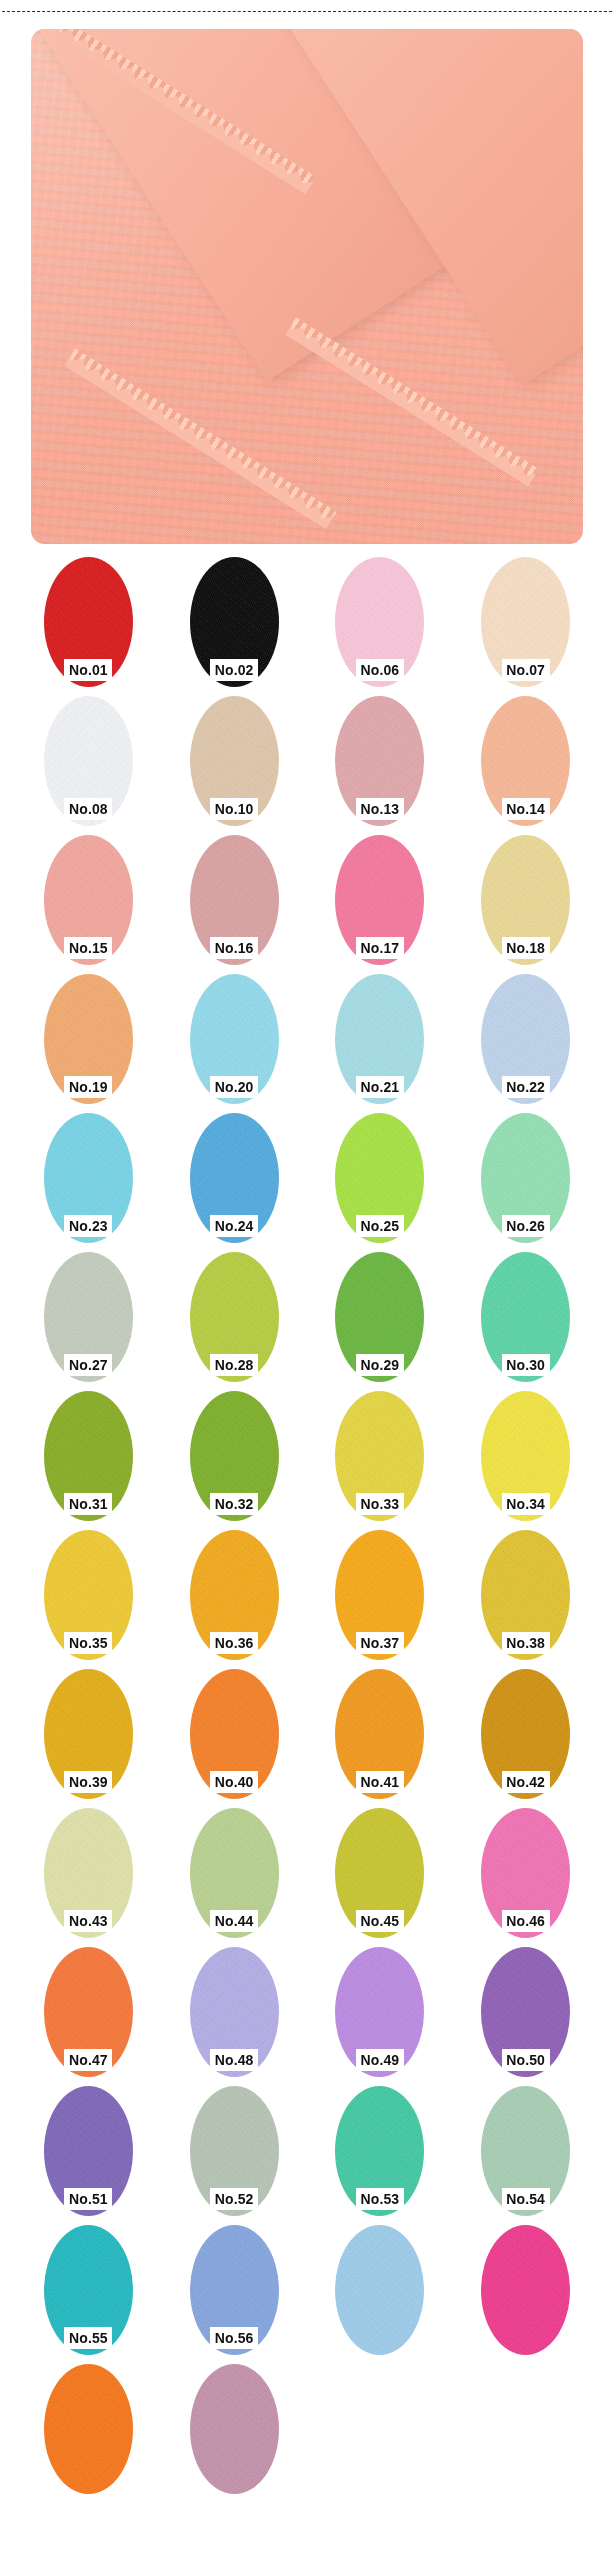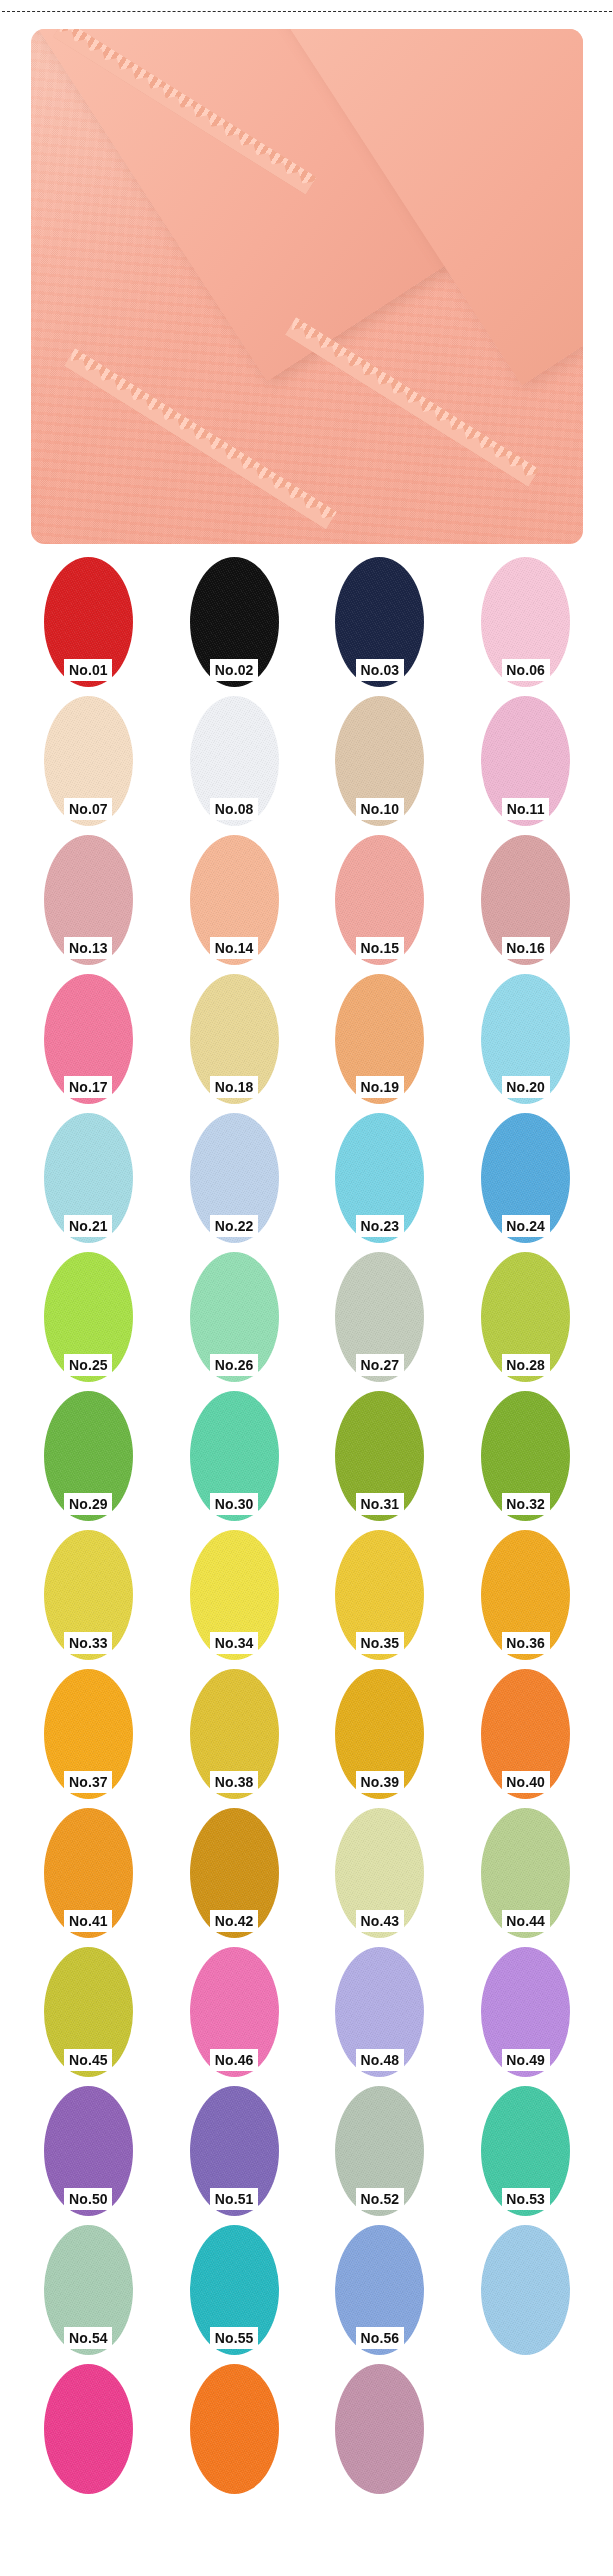--- a/index.html
+++ b/index.html
@@ -165,50 +165,40 @@
         <div class="swatch" style="background-color: rgb(216, 31, 34);">
           <div class="label">No.01</div>
         </div>
       </div>
       <div class="cell">
         <div class="swatch" style="background-color: rgb(16, 16, 16);">
           <div class="label">No.02</div>
         </div>
       </div>
       <div class="cell">
-        <div class="swatch" style="background-color: rgb(27, 37, 69);">
-          <div class="label">No.03</div>
-        </div>
-      </div>
-      <div class="cell">
         <div class="swatch" style="background-color: rgb(246, 198, 216);">
           <div class="label">No.06</div>
         </div>
       </div>
       <div class="cell">
         <div class="swatch" style="background-color: rgb(244, 221, 196);">
           <div class="label">No.07</div>
         </div>
       </div>
       <div class="cell">
         <div class="swatch" style="background-color: rgb(238, 240, 244);">
           <div class="label">No.08</div>
         </div>
       </div>
       <div class="cell">
         <div class="swatch" style="background-color: rgb(221, 198, 171);">
           <div class="label">No.10</div>
         </div>
       </div>
       <div class="cell">
-        <div class="swatch" style="background-color: rgb(238, 183, 210);">
-          <div class="label">No.11</div>
-        </div>
-      </div>
-      <div class="cell">
         <div class="swatch" style="background-color: rgb(223, 168, 172);">
           <div class="label">No.13</div>
         </div>
       </div>
       <div class="cell">
         <div class="swatch" style="background-color: rgb(245, 183, 151);">
           <div class="label">No.14</div>
         </div>
       </div>
       <div class="cell">
@@ -365,20 +355,25 @@
         <div class="swatch" style="background-color: rgb(199, 196, 54);">
           <div class="label">No.45</div>
         </div>
       </div>
       <div class="cell">
         <div class="swatch" style="background-color: rgb(239, 116, 180);">
           <div class="label">No.46</div>
         </div>
       </div>
       <div class="cell">
+        <div class="swatch" style="background-color: rgb(244, 121, 62);">
+          <div class="label">No.47</div>
+        </div>
+      </div>
+      <div class="cell">
         <div class="swatch" style="background-color: rgb(179, 174, 228);">
           <div class="label">No.48</div>
         </div>
       </div>
       <div class="cell">
         <div class="swatch" style="background-color: rgb(187, 140, 224);">
           <div class="label">No.49</div>
         </div>
       </div>
       <div class="cell">

